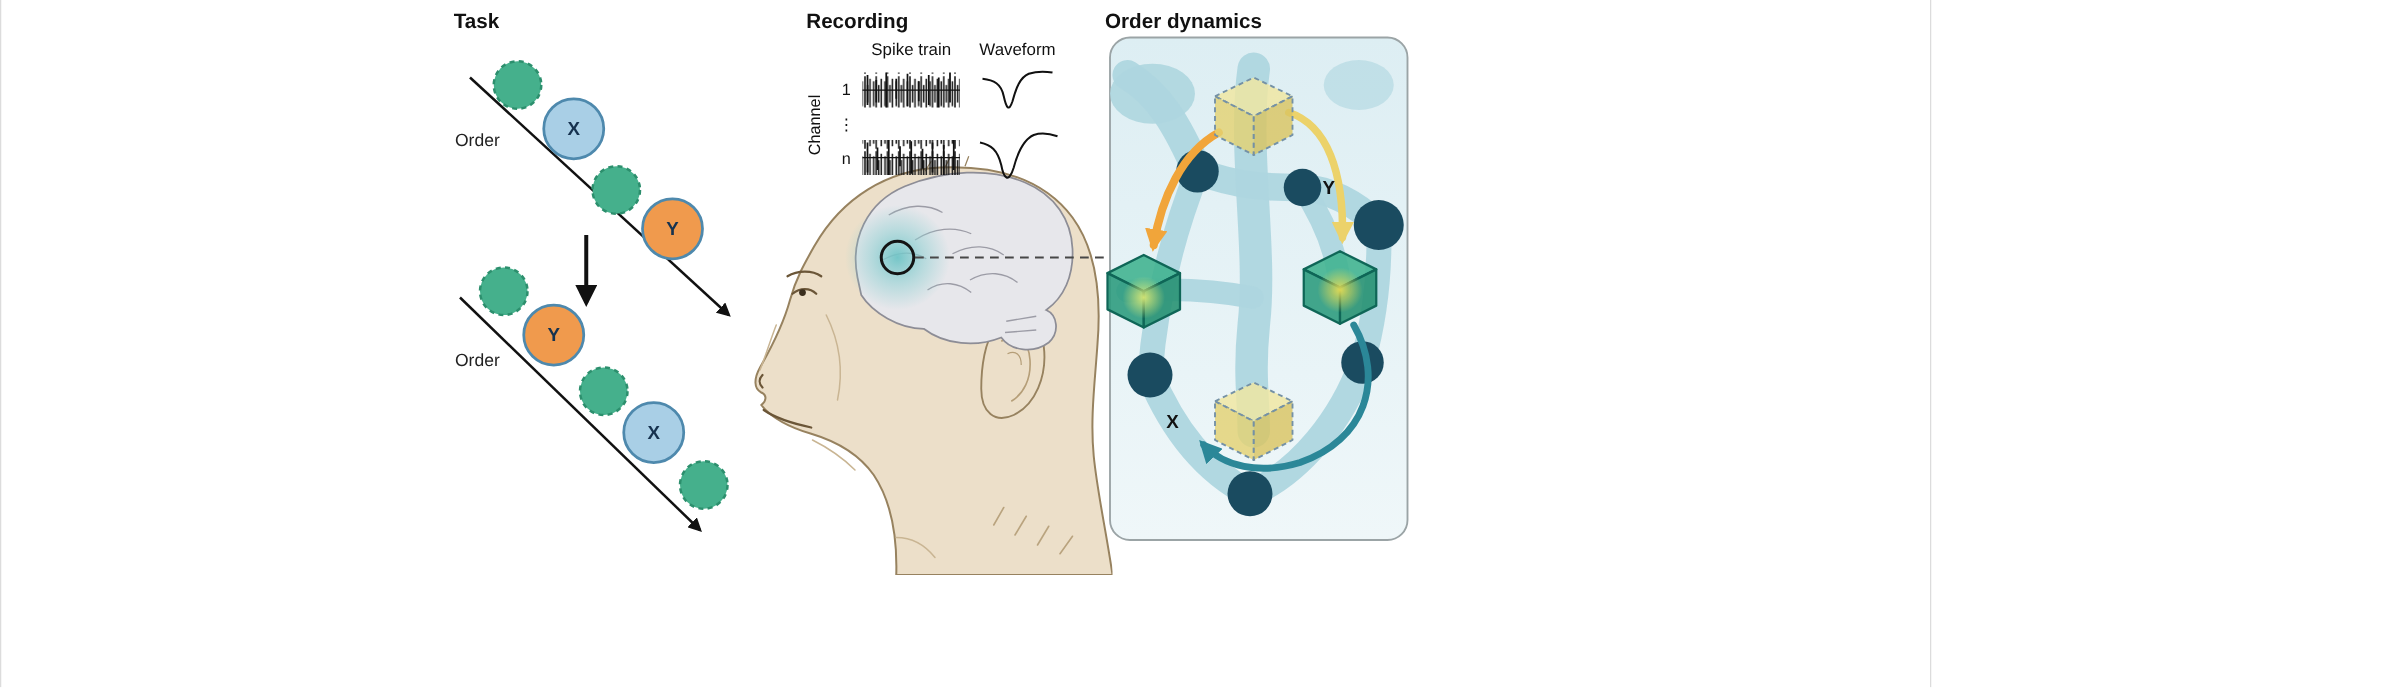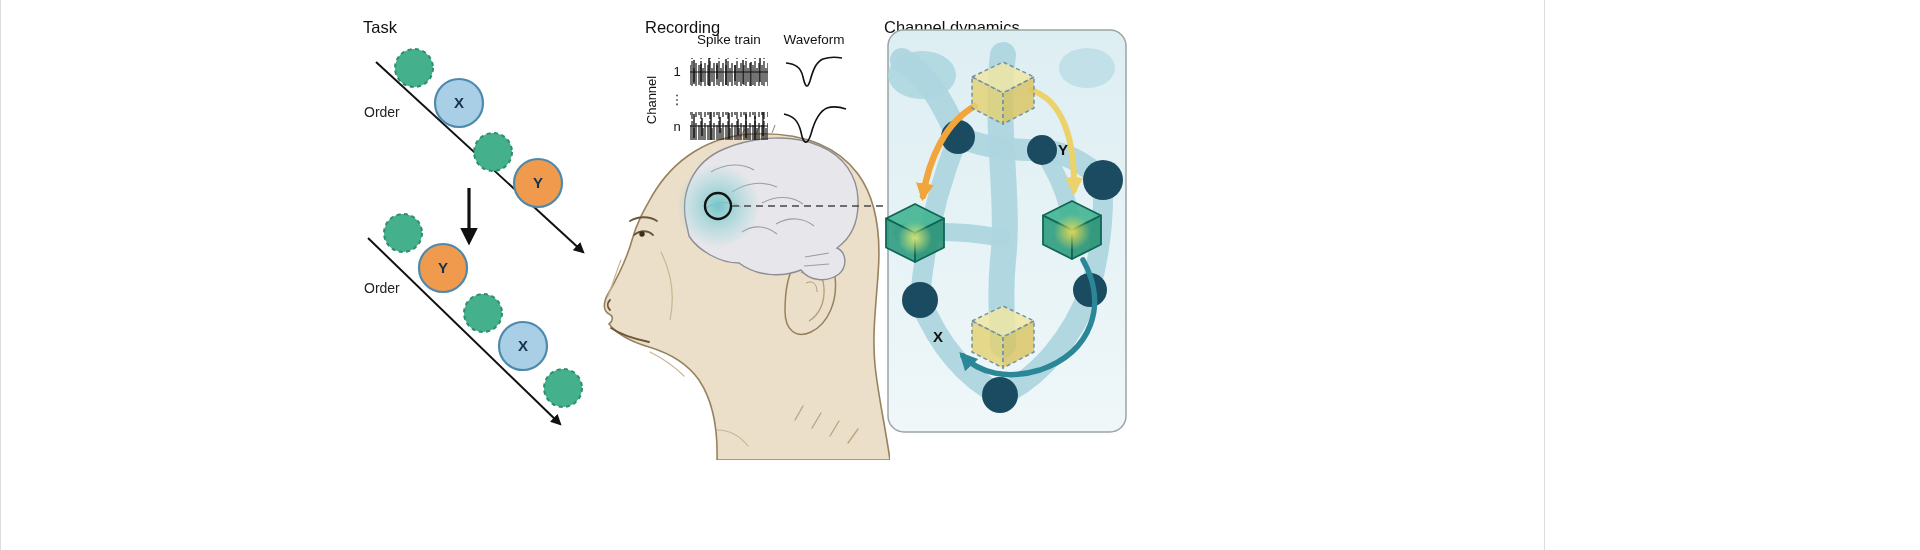--- a/index.html
+++ b/index.html
@@ -1,19 +1,19 @@
 <!DOCTYPE html>
 <html><head>
 <meta charset="utf-8">
 <style>
   html,body{margin:0;padding:0;background:#fff;}
   .stage{position:relative;width:1920px;height:550px;background:#ffffff;overflow:hidden;
          font-family:"Liberation Sans", sans-serif;}
   .page-edge{position:absolute;top:0;width:1px;height:550px;background:#dcdcdc;}
-  .panel-title{position:absolute;top:18px;font-size:16.5px;font-weight:normal;color:#111;}
+  .panel-title{position:absolute;top:8px;font-size:16.5px;font-weight:bold;color:#111;}
   svg{position:absolute;top:0;}
   svg text{font-family:"Liberation Sans", sans-serif;}
   .t-label{font-size:14px;fill:#222;}
   .small-label{font-size:13.5px;fill:#111;}
   .axis-num{font-size:13px;fill:#111;}
   .xy-text{font-size:15px;font-weight:bold;fill:#16324f;text-anchor:middle;}
   .state-text{font-size:15px;font-weight:bold;fill:#111;text-anchor:middle;}
   .green-dot{stroke:#2c8f6d;stroke-width:2;stroke-dasharray:4 3.5;}
   .xy-blue{stroke:#4e89ad;stroke-width:2.2;}
   .xy-orange{stroke:#4e89ad;stroke-width:2.2;}
@@ -32,21 +32,21 @@
 </head>
 <body>
 
 <div class="stage">
 
   <div class="page-edge" style="left:0px"></div>
   <div class="page-edge" style="left:1544px"></div>
 
   <div class="panel-title" style="left:363px">Task</div>
   <div class="panel-title" style="left:645px">Recording</div>
-  <div class="panel-title" style="left:884px">Channel dynamics</div>
+  <div class="panel-title" style="left:884px">Order dynamics</div>
 
   <svg style="left:362px" width="240" height="450" viewBox="0 0 240 450">
     <defs>
       <marker id="mArrow" viewBox="0 0 10 10" refX="8" refY="5" markerWidth="5.5" markerHeight="5.5" orient="auto">
         <path d="M0 0 L10 5 L0 10 Z" fill="#111"></path>
       </marker>
     </defs>
 
     <g>
       <path class="seq-arrow" d="M 14 62 L 221 252" marker-end="url(#mArrow)"></path>

